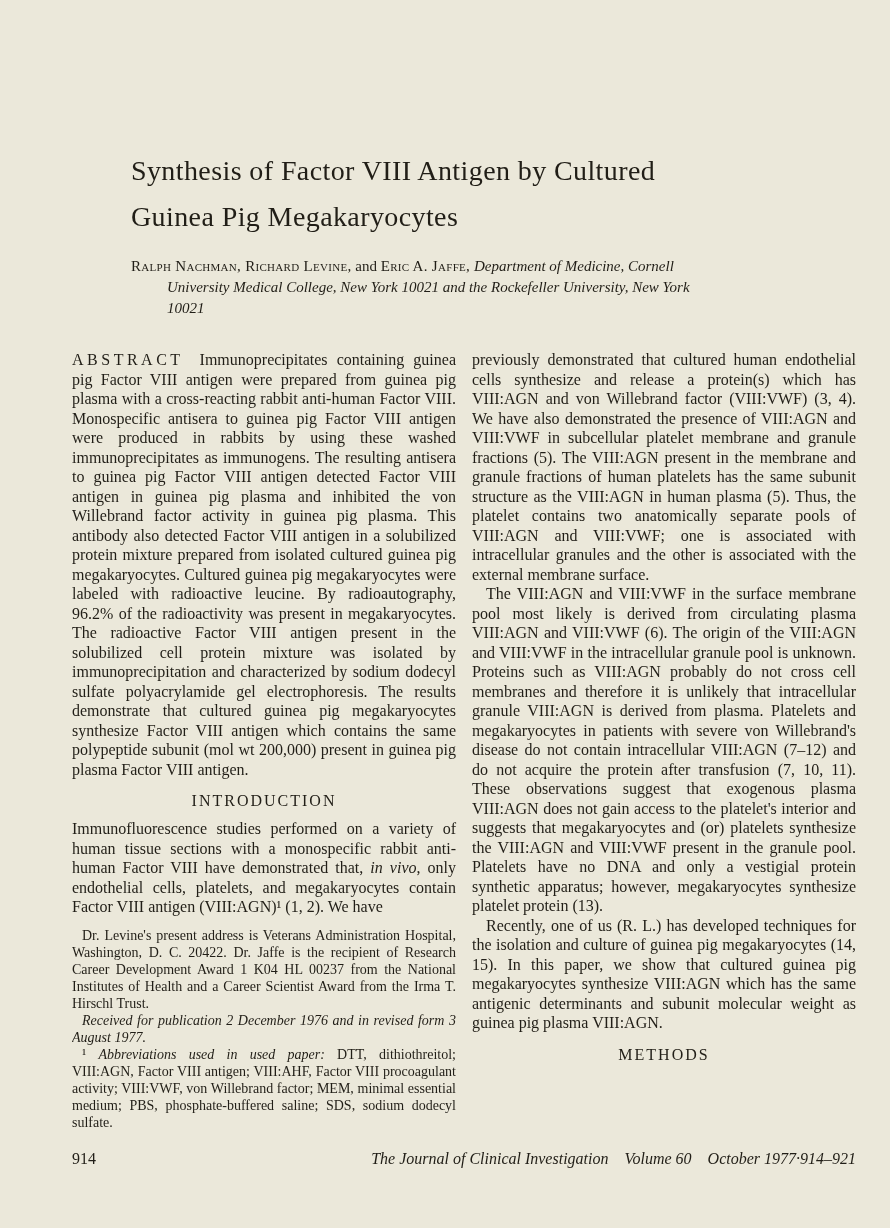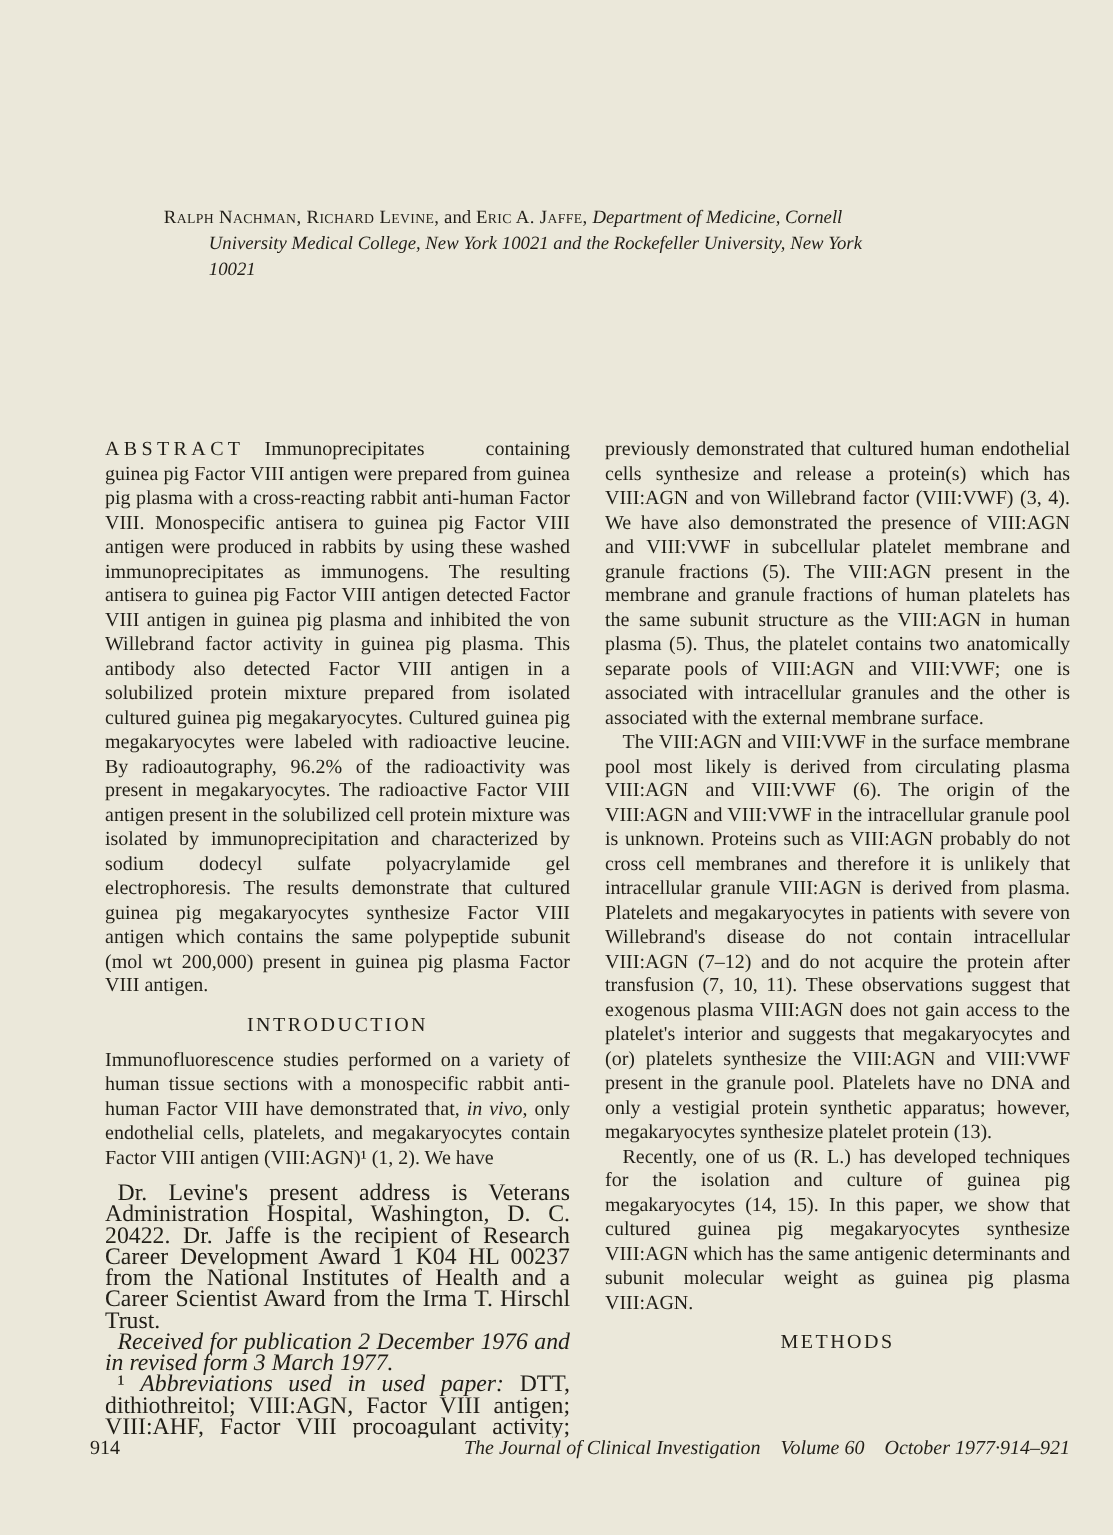--- a/index.html
+++ b/index.html
@@ -22,62 +22,66 @@
     padding-left:36px;text-indent:-36px;
   }
   .sc{font-variant:small-caps;letter-spacing:.3px;}
   .sp{letter-spacing:3.5px;}
   .italic{font-style:italic;}
 
   .columns{
     position:absolute;left:0;top:350px;width:784px;height:800px;
     display:flex;gap:16px;overflow:hidden;
   }
-  .col{width:384px;margin-left:12px;}
+  .col{width:384px;}
 
   .para{margin:0;font-size:16px;line-height:19.5px;}
   .just{text-align:justify;hyphens:auto;-webkit-hyphens:auto;}
   .indent{text-indent:14px;}
 
   .sec-head{
     margin:13px 0 9px 0;
     font-size:16px;font-weight:400;
     text-align:center;letter-spacing:2px;
   }
 
   .footnotes{margin-top:10px;}
-  .fn{margin:0;font-size:19px;line-height:17px;}
+  .fn{margin:0;font-size:14px;line-height:17px;}
   .fn.indent{text-indent:10px;}
 
   .footer{
     position:absolute;left:0;top:1150px;width:784px;
     display:flex;justify-content:space-between;align-items:baseline;
     font-size:16px;
   }
   .journal{font-style:italic;}
 </style>
 </head>
 <body>
 
 <div class="page">
   <div class="content">
 
     <header class="title-block">
+      <h1>
+        <span class="t-line">Synthesis of Factor VIII Antigen by Cultured</span>
+        <span class="t-line">Guinea Pig Megakaryocytes</span>
+      </h1>
       <p class="byline"><span class="sc">Ralph Nachman, Richard Levine,</span><span> and </span><span class="sc">Eric A. Jaffe,</span><span> </span><i>Department of Medicine, Cornell University Medical College, New York 10021 and the Rockefeller University, New York 10021</i></p>
     </header>
 
     <section class="columns">
 
       <div class="col">
         <p class="para just"><span class="sp">ABSTRACT</span><span>  Immunoprecipitates containing guinea pig Factor VIII antigen were prepared from guinea pig plasma with a cross-reacting rabbit anti-human Factor VIII. Monospecific antisera to guinea pig Factor VIII antigen were produced in rabbits by using these washed immunoprecipitates as immunogens. The resulting antisera to guinea pig Factor VIII antigen detected Factor VIII antigen in guinea pig plasma and inhibited the von Willebrand factor activity in guinea pig plasma. This antibody also detected Factor VIII antigen in a solubilized protein mixture prepared from isolated cultured guinea pig megakaryocytes. Cultured guinea pig megakaryocytes were labeled with radioactive leucine. By radioautography, 96.2% of the radioactivity was present in megakaryocytes. The radioactive Factor VIII antigen present in the solubilized cell protein mixture was isolated by immunoprecipitation and characterized by sodium dodecyl sulfate polyacrylamide gel electrophoresis. The results demonstrate that cultured guinea pig megakaryocytes synthesize Factor VIII antigen which contains the same polypeptide subunit (mol wt 200,000) present in guinea pig plasma Factor VIII antigen.</span></p>
         <h2 class="sec-head">INTRODUCTION</h2>
         <p class="para just"><span>Immunofluorescence studies performed on a variety of human tissue sections with a monospecific rabbit anti-human Factor VIII have demonstrated that, </span><i>in vivo</i><span>, only endothelial cells, platelets, and megakaryocytes contain Factor VIII antigen (VIII:AGN)¹ (1, 2). We have</span></p>
         <div class="footnotes">
           <p class="fn just indent">Dr. Levine's present address is Veterans Administration Hospital, Washington, D. C. 20422. Dr. Jaffe is the recipient of Research Career Development Award 1 K04 HL 00237 from the National Institutes of Health and a Career Scientist Award from the Irma T. Hirschl Trust.</p>
-          <p class="fn just indent italic">Received for publication 2 December 1976 and in revised form 3 March 1977.</p>
+          <p class="fn just indent italic">Received for publication 2 December 1976 and in revised form 3 August 1977.</p>
           <p class="fn just indent"><span>¹ </span><i>Abbreviations used in used paper:</i><span> DTT, dithiothreitol; VIII:AGN, Factor VIII antigen; VIII:AHF, Factor VIII procoagulant activity; VIII:VWF, von Willebrand factor; MEM, minimal essential medium; PBS, phosphate-buffered saline; SDS, sodium dodecyl sulfate.</span></p>
         </div>
       </div>
 
       <div class="col">
         <p class="para just">previously demonstrated that cultured human endothelial cells synthesize and release a protein(s) which has VIII:AGN and von Willebrand factor (VIII:VWF) (3, 4). We have also demonstrated the presence of VIII:AGN and VIII:VWF in subcellular platelet membrane and granule fractions (5). The VIII:AGN present in the membrane and granule fractions of human platelets has the same subunit structure as the VIII:AGN in human plasma (5). Thus, the platelet contains two anatomically separate pools of VIII:AGN and VIII:VWF; one is associated with intracellular granules and the other is associated with the external membrane surface.</p>
         <p class="para just indent">The VIII:AGN and VIII:VWF in the surface membrane pool most likely is derived from circulating plasma VIII:AGN and VIII:VWF (6). The origin of the VIII:AGN and VIII:VWF in the intracellular granule pool is unknown. Proteins such as VIII:AGN probably do not cross cell membranes and therefore it is unlikely that intracellular granule VIII:AGN is derived from plasma. Platelets and megakaryocytes in patients with severe von Willebrand's disease do not contain intracellular VIII:AGN (7–12) and do not acquire the protein after transfusion (7, 10, 11). These observations suggest that exogenous plasma VIII:AGN does not gain access to the platelet's interior and suggests that megakaryocytes and (or) platelets synthesize the VIII:AGN and VIII:VWF present in the granule pool. Platelets have no DNA and only a vestigial protein synthetic apparatus; however, megakaryocytes synthesize platelet protein (13).</p>
         <p class="para just indent">Recently, one of us (R. L.) has developed techniques for the isolation and culture of guinea pig megakaryocytes (14, 15). In this paper, we show that cultured guinea pig megakaryocytes synthesize VIII:AGN which has the same antigenic determinants and subunit molecular weight as guinea pig plasma VIII:AGN.</p>
         <h2 class="sec-head">METHODS</h2>
       </div>

